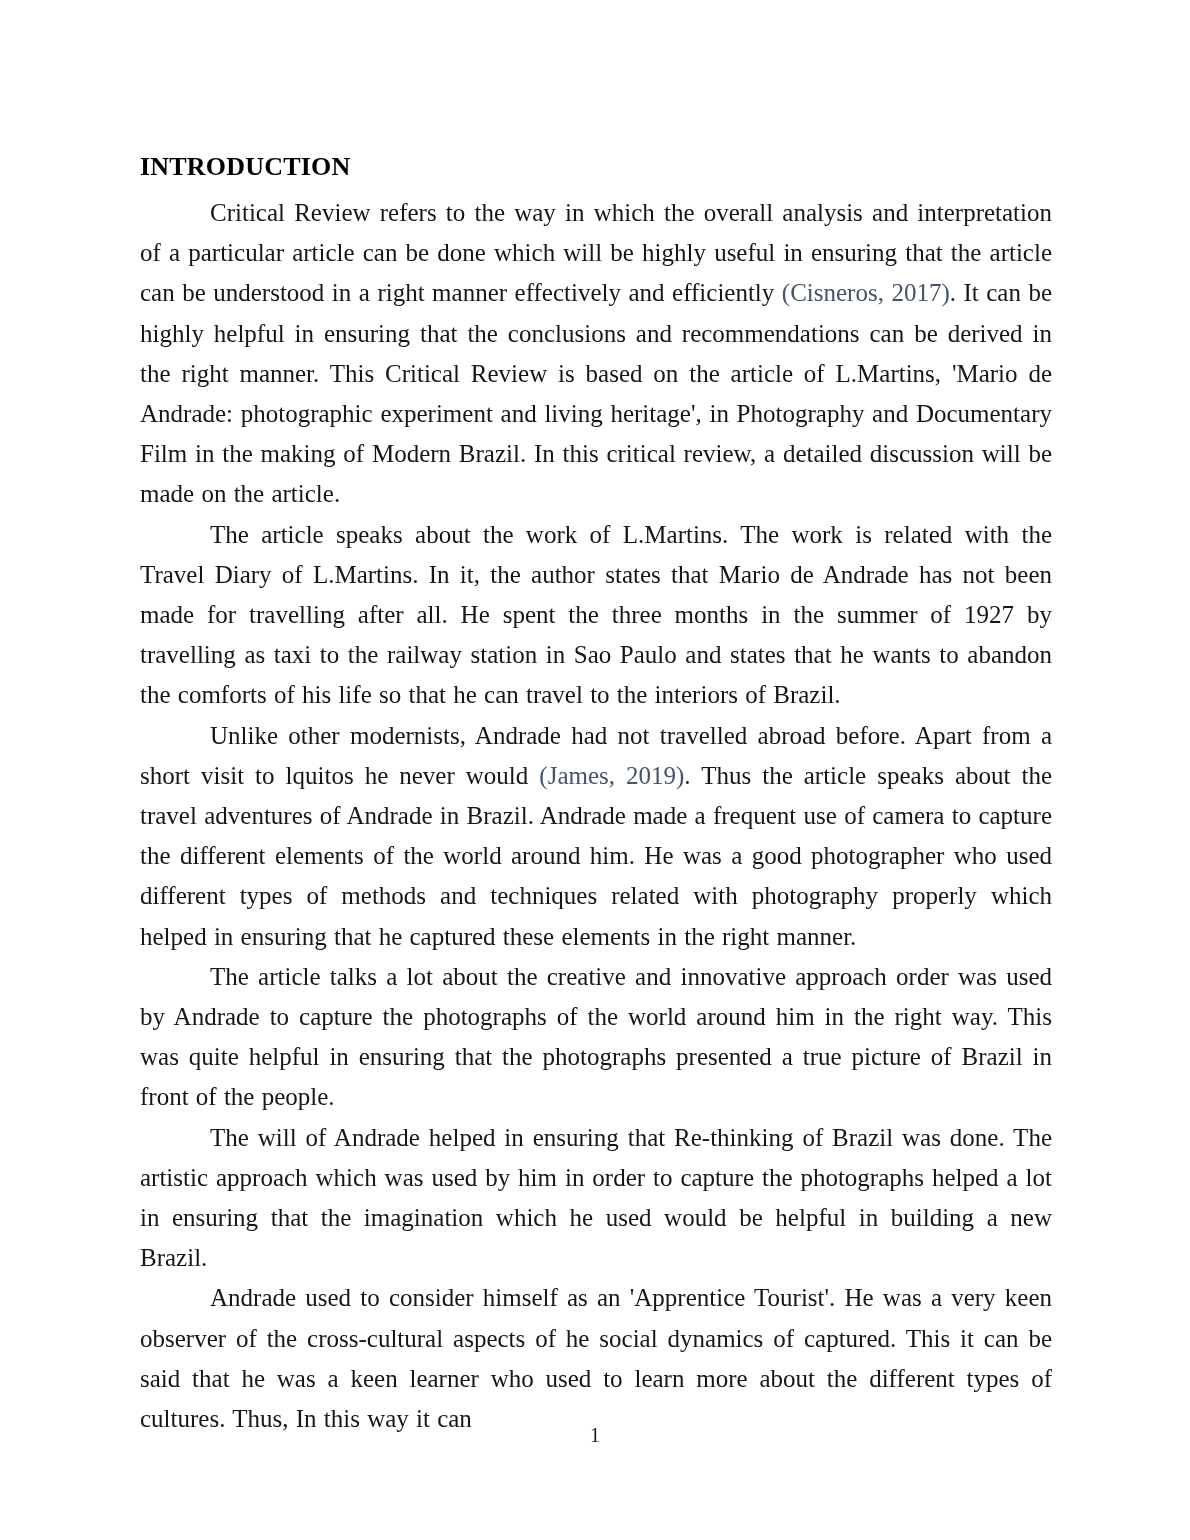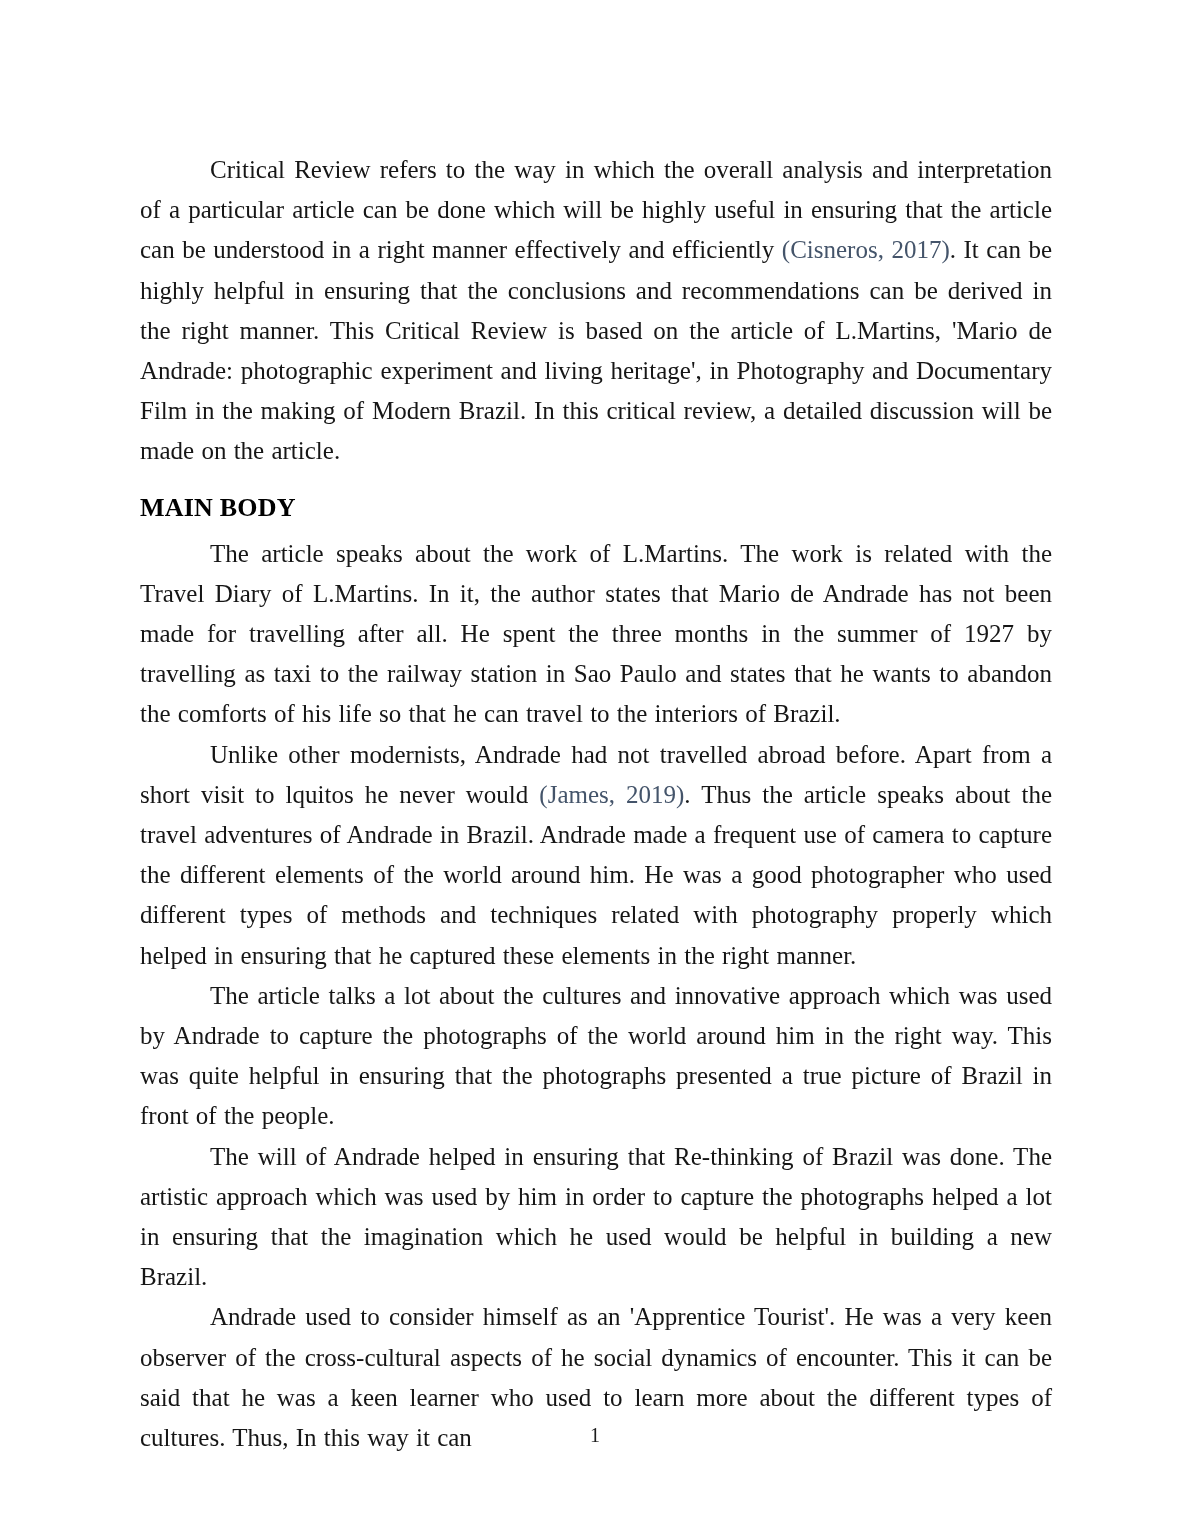--- a/index.html
+++ b/index.html
@@ -59,33 +59,33 @@
     color: #1c1c1c;
   }
 </style>
 </head>
 <body>
 
 <div class="page">
   <div class="content">
 
     <section class="doc-section">
+      <h1 class="section-heading">INTRODUCTION</h1>
       <div class="paras">
           <p class="body-para">Critical Review refers to the way in which the overall analysis and interpretation of a particular article can be done which will be highly useful in ensuring that the article can be understood in a right manner effectively and efficiently <span class="citation">(Cisneros, 2017)</span>. It can be highly helpful in ensuring that the conclusions and recommendations can be derived in the right manner. This Critical Review is based on the article of L.Martins, 'Mario de Andrade: photographic experiment and living heritage', in Photography and Documentary Film in the making of Modern Brazil. In this critical review, a detailed discussion will be made on the article.</p>
         </div>
     </section>
 
     <section class="doc-section">
-      <h1 class="section-heading">MAIN BODY</h1>
       <div class="paras">
           <p class="body-para">The article speaks about the work of L.Martins. The work is related with the Travel Diary of L.Martins. In it, the author states that Mario de Andrade has not been made for travelling after all. He spent the three months in the summer of 1927 by travelling as taxi to the railway station in Sao Paulo and states that he wants to abandon the comforts of his life so that he can travel to the interiors of Brazil.</p>
           <p class="body-para">Unlike other modernists, Andrade had not travelled abroad before. Apart from a short visit to lquitos he never would <span class="citation">(James, 2019)</span>. Thus the article speaks about the travel adventures of Andrade in Brazil. Andrade made a frequent use of camera to capture the different elements of the world around him. He was a good photographer who used different types of methods and techniques related with photography properly which helped in ensuring that he captured these elements in the right manner.</p>
-          <p class="body-para">The article talks a lot about the cultures and innovative approach which was used by Andrade to capture the photographs of the world around him in the right way. This was quite helpful in ensuring that the photographs presented a true picture of Brazil in front of the people.</p>
+          <p class="body-para">The article talks a lot about the creative and innovative approach order was used by Andrade to capture the photographs of the world around him in the right way. This was quite helpful in ensuring that the photographs presented a true picture of Brazil in front of the people.</p>
           <p class="body-para">The will of Andrade helped in ensuring that Re-thinking of Brazil was done. The artistic approach which was used by him in order to capture the photographs helped a lot in ensuring that the imagination which he used would be helpful in building a new Brazil.</p>
-          <p class="body-para">Andrade used to consider himself as an 'Apprentice Tourist'. He was a very keen observer of the cross-cultural aspects of he social dynamics of encounter. This it can be said that he was a keen learner who used to learn more about the different types of cultures. Thus, In this way it can</p>
+          <p class="body-para">Andrade used to consider himself as an 'Apprentice Tourist'. He was a very keen observer of the cross-cultural aspects of he social dynamics of captured. This it can be said that he was a keen learner who used to learn more about the different types of cultures. Thus, In this way it can</p>
         </div>
     </section>
 
   </div>
 
   <div class="page-footer">
     <span class="page-number">1</span>
   </div>
 </div>
 

